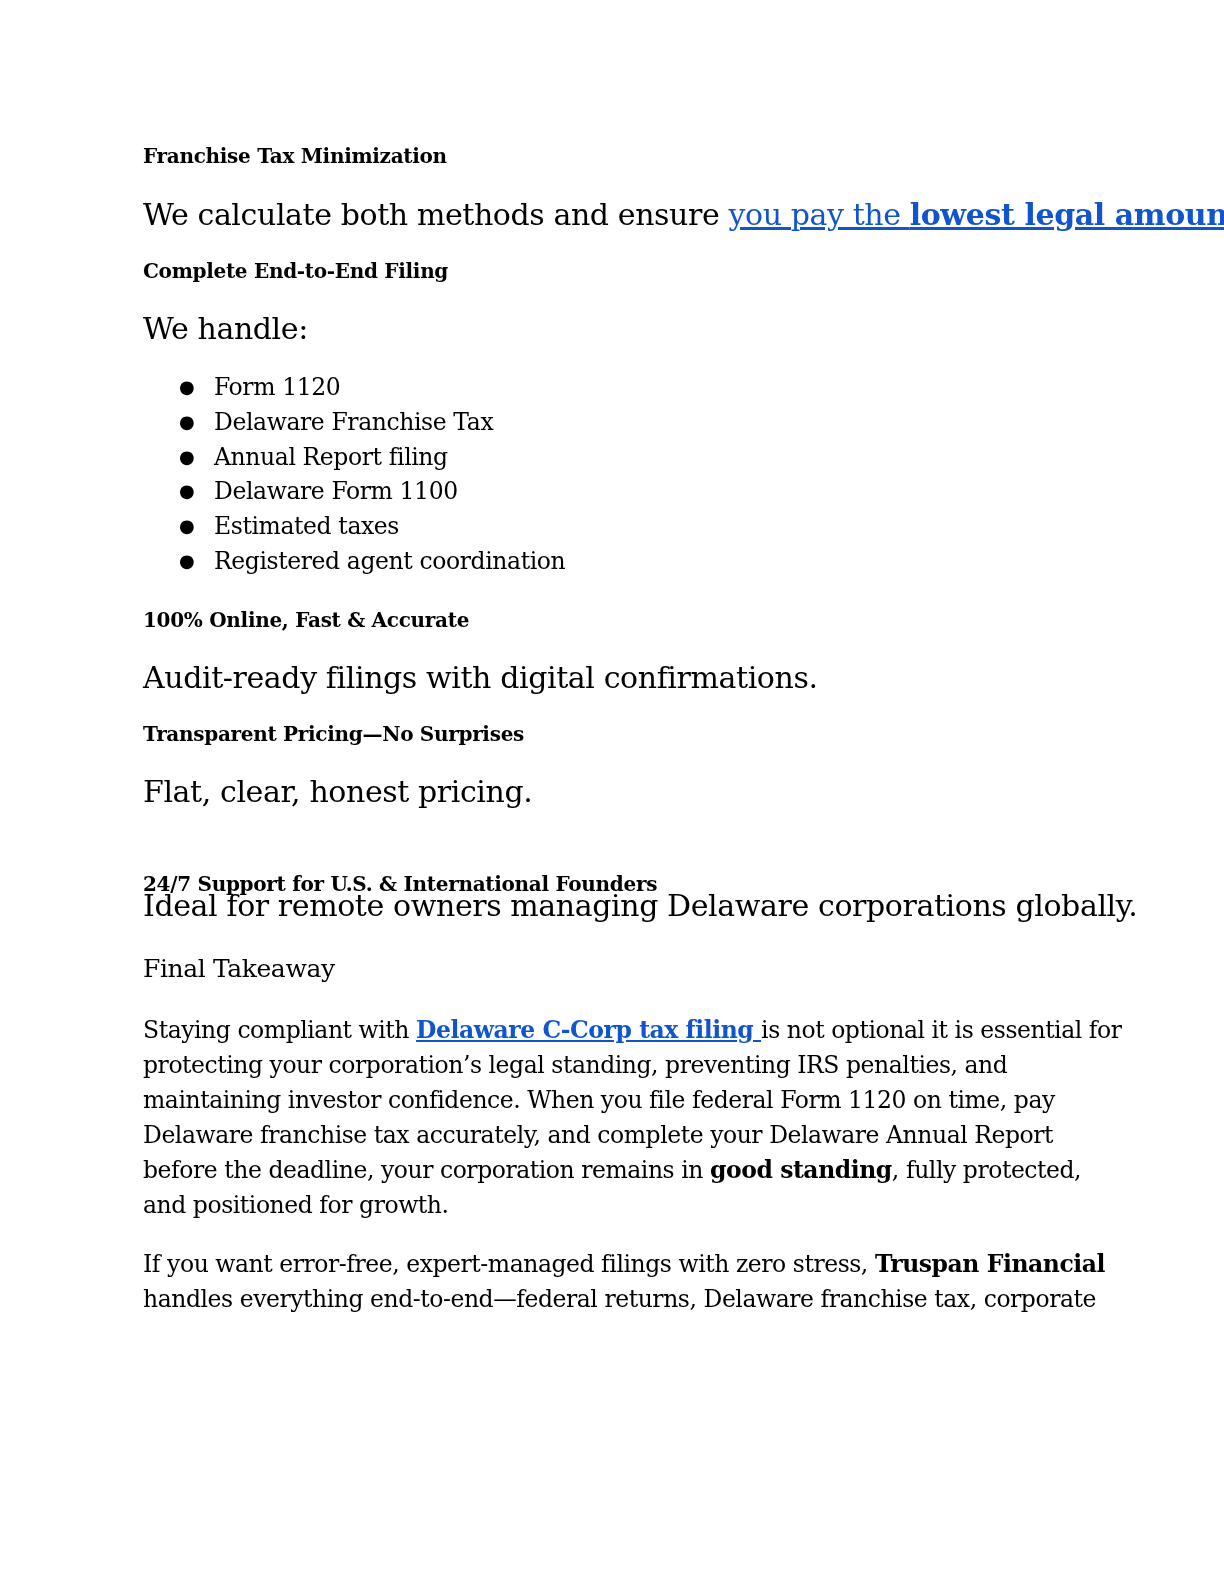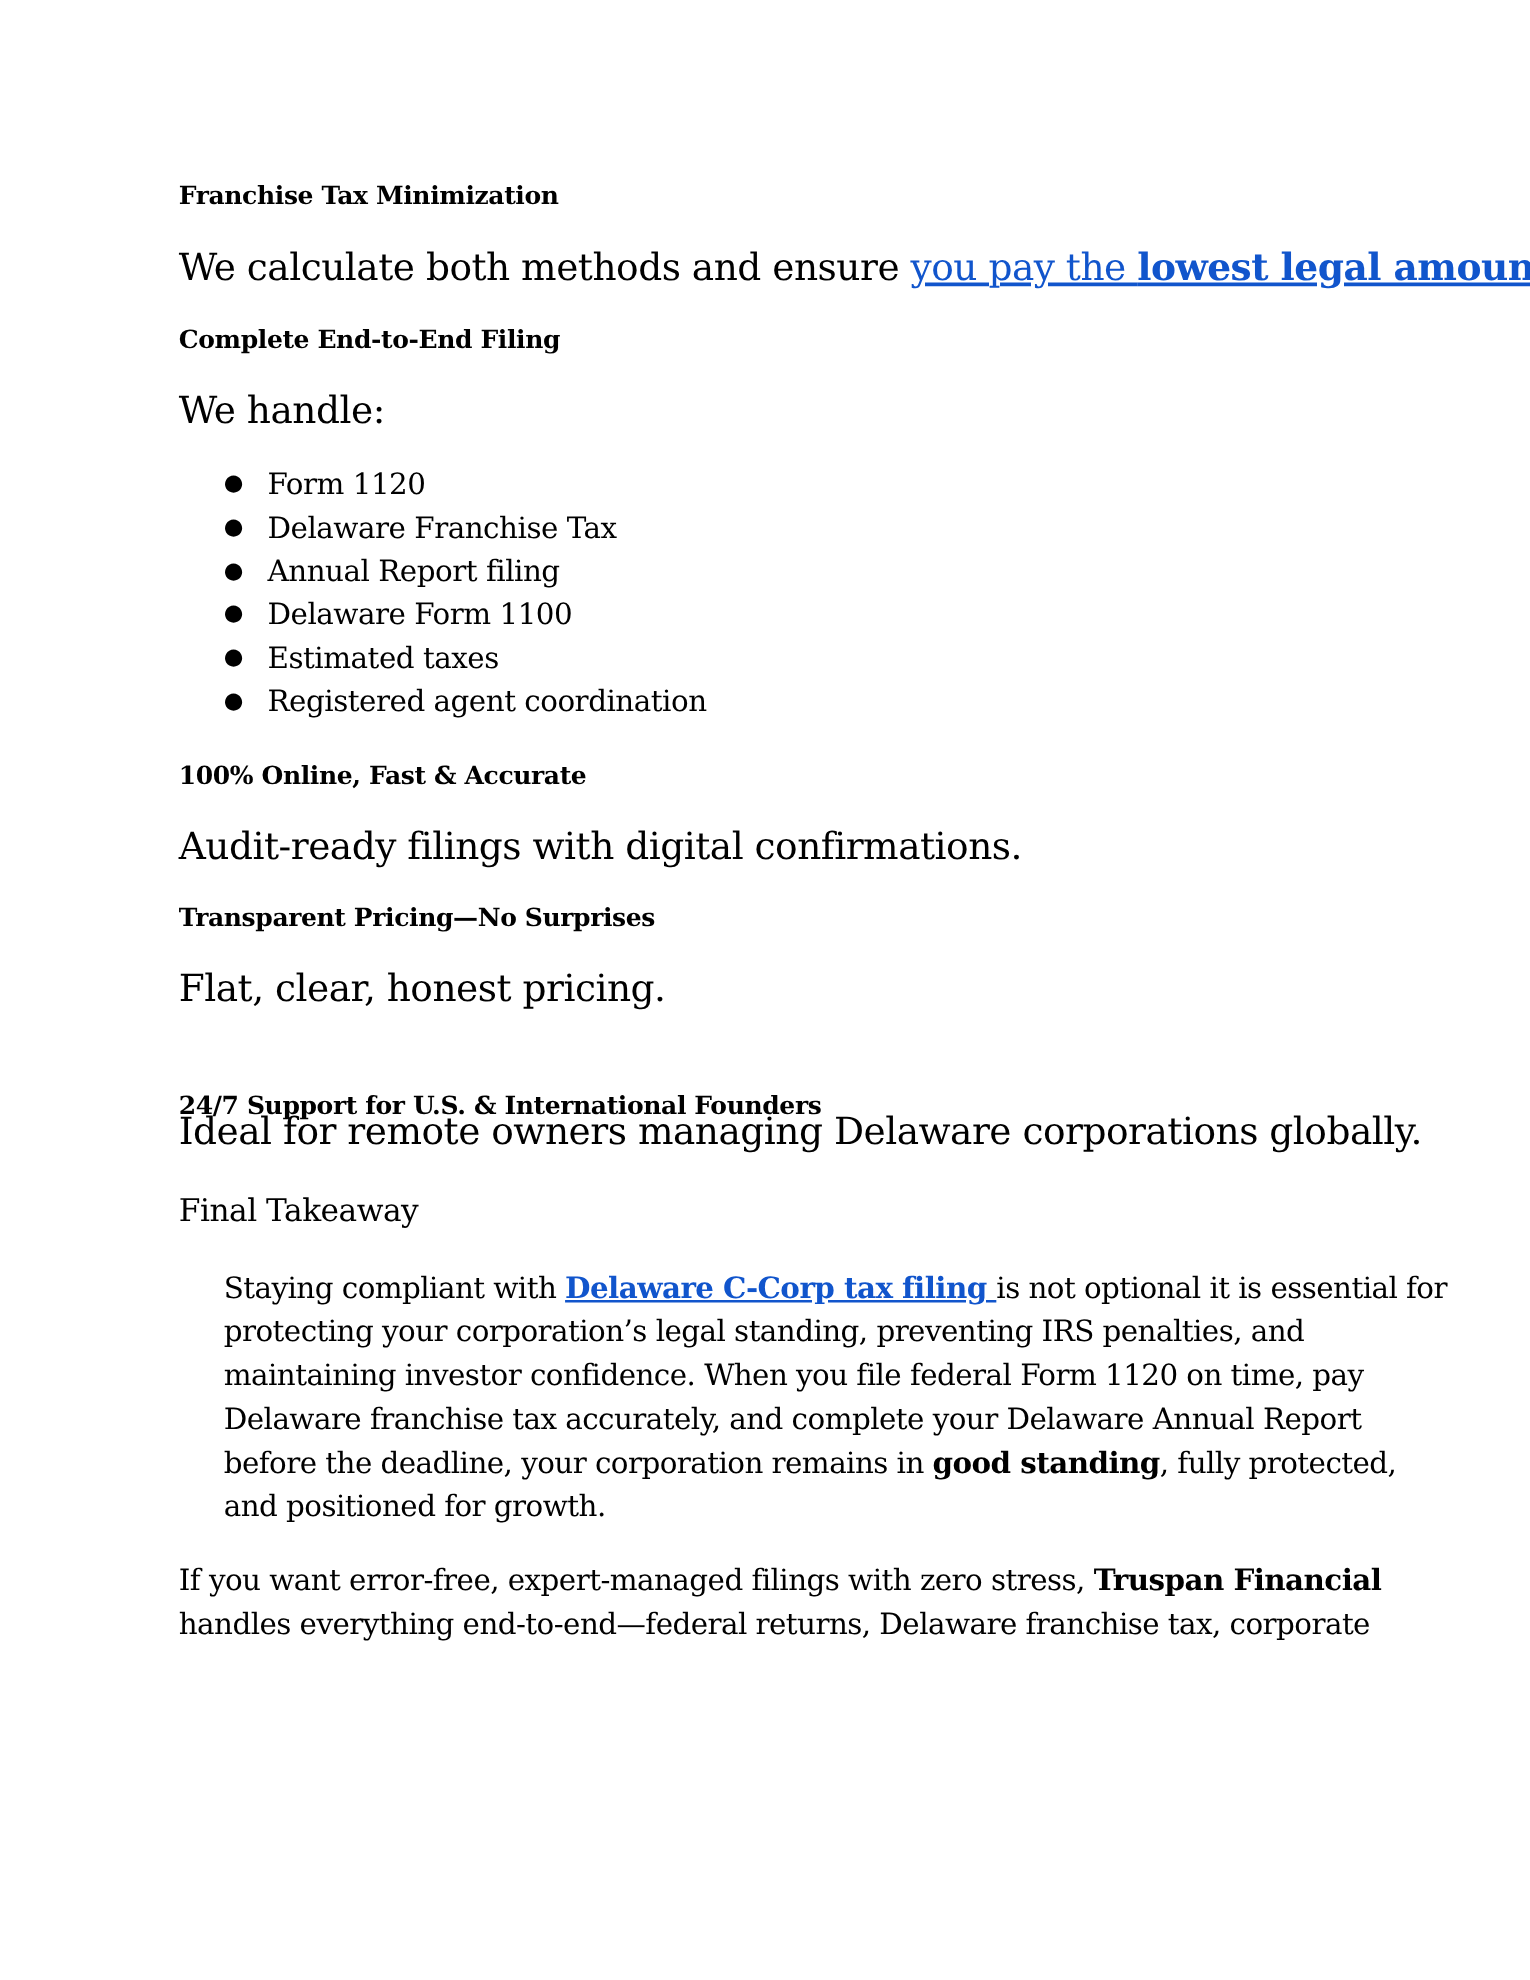--- a/index.html
+++ b/index.html
@@ -42,21 +42,21 @@
   <div class="p" style="top:660px;">Audit-ready filings with digital confirmations.</div>
 
   <div class="h3" style="top:722px;">Transparent Pricing—No Surprises</div>
   <div class="p" style="top:774px;">Flat, clear, honest pricing.</div>
 
   <div class="h3" style="top:836px;margin-top:36px;">24/7 Support for U.S. &amp; International Founders</div>
   <div class="p" style="top:888px;">Ideal for remote owners managing Delaware corporations globally.</div>
 
   <div class="h2" style="top:954px;">Final Takeaway</div>
 
-  <div class="para" style="top:1013px;margin-left:36px;">
+  <div class="para" style="top:1013px;">
     <span class="line"><span>Staying compliant with </span><a href="#"><b>Delaware C-Corp tax filing </b></a><span>is not optional it is essential for</span></span>
     <span class="line">protecting your corporation’s legal standing, preventing IRS penalties, and</span>
     <span class="line">maintaining investor confidence. When you file federal Form 1120 on time, pay</span>
     <span class="line">Delaware franchise tax accurately, and complete your Delaware Annual Report</span>
     <span class="line"><span>before the deadline, your corporation remains in </span><b>good standing</b><span>, fully protected,</span></span>
     <span class="line">and positioned for growth.</span>
   </div>
 
   <div class="para" style="top:1247px;text-align:right;">
     <span class="line"><span>If you want error-free, expert-managed filings with zero stress, </span><b>Truspan Financial</b></span>

